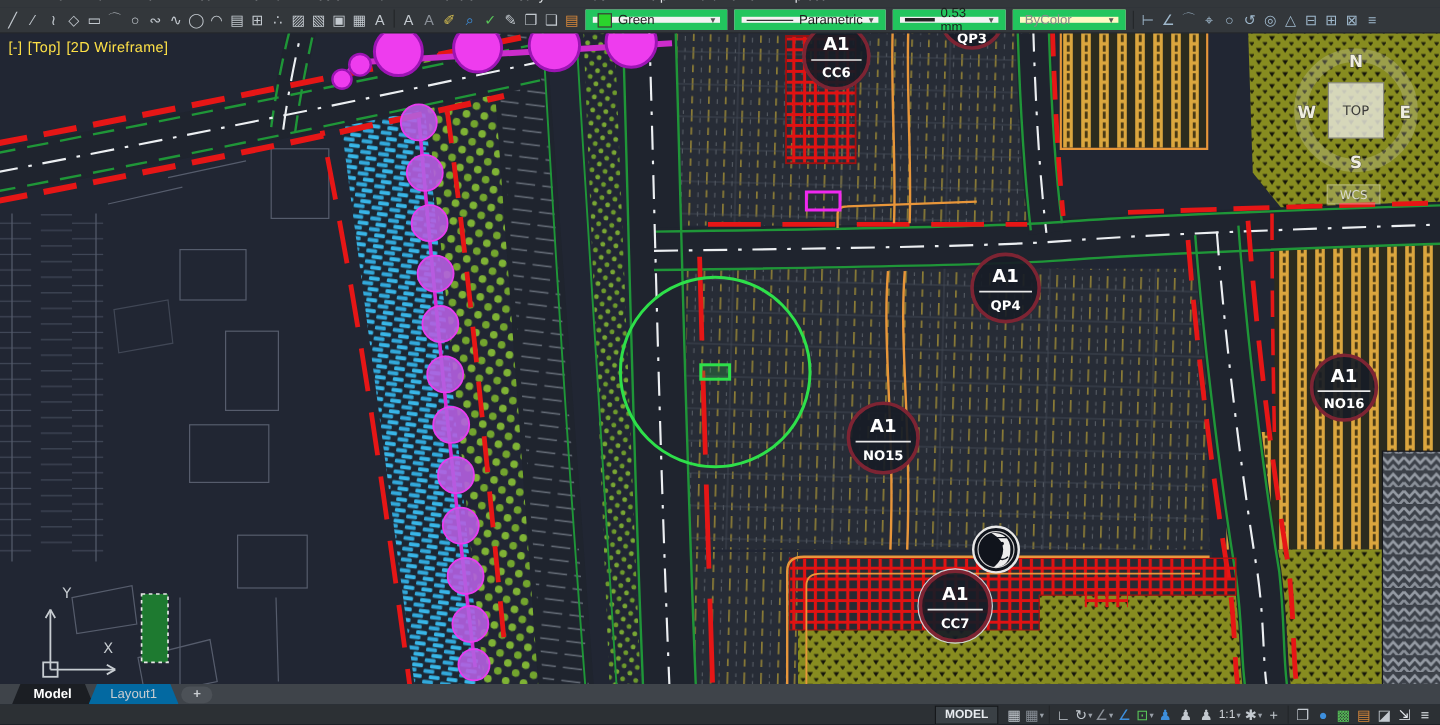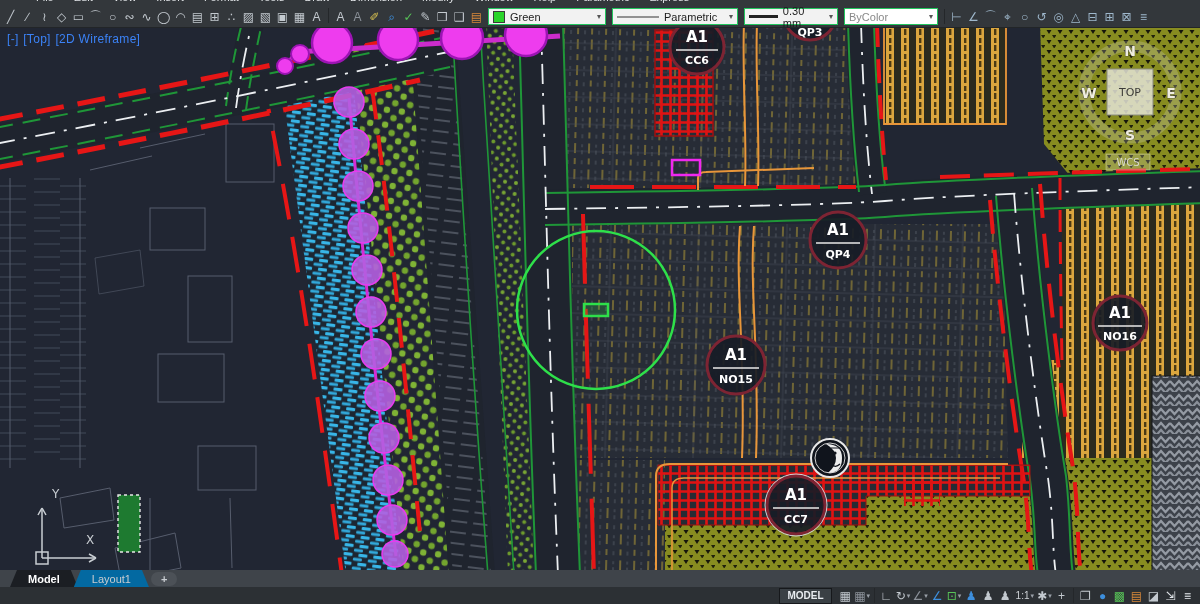--- a/index.html
+++ b/index.html
@@ -11,28 +11,28 @@
   .menu-items span{font-size:11px;color:#e2e5e8;padding:0 10px;white-space:nowrap;}
   .toolbar{position:absolute;left:0;top:6px;width:1200px;height:22px;background:#33373b;
            border-bottom:1px solid #222528;display:flex;align-items:center;padding:0 2px;box-sizing:border-box;}
   .icn{width:17px;height:18px;display:inline-flex;align-items:center;justify-content:center;
        font-size:12px;color:#c3c9cf;flex:0 0 auto;}
   .icn.dim{color:#8b9199}.icn.b{color:#3d8fdd}.icn.grn{color:#58c458}.icn.org{color:#d8883a}
   .icn.wht{color:#e6eaee}.icn.db{color:#9fb8cc}.icn.yel{color:#d8c050}
   .icn.txt{width:auto;padding:0 2px;font-size:10px;color:#cfd3d7;font-weight:normal}
   .crt{font-size:7px;color:#9aa0a8;margin-left:1px;font-style:normal}
   .vsep{width:1px;height:15px;background:#24272a;margin:0 3px;flex:0 0 auto;}
-  .dd{display:flex;align-items:center;background:#f2f2f2;border:1px solid #22c55e;height:17px;
+  .dd{display:flex;align-items:center;background:#f2f2f2;border:6px solid #22c55e;height:17px;
       font-size:11px;color:#1c1c1c;padding:0 4px;gap:5px;margin:0 3px;box-sizing:border-box;flex:0 0 auto;}
   .dd .ddcaret{margin-left:auto;font-size:8px;color:#555;}
-  .dd.disabled{background:#ffffff;color:#8a8a8a;justify-content:flex-end;}
+  .dd.disabled{background:#fef9c3;color:#8a8a8a;justify-content:flex-end;}
   .swatch{width:10px;height:10px;background:#2bd42b;border:1px solid #3a3a3a;flex:0 0 auto;}
   
   .canvas-wrap{position:absolute;left:0;top:28px;width:1200px;height:542px;background:#212633;}
-  .vpctrl{position:absolute;left:7px;top:4px;z-index:5;font-size:12px;color:#3b82f6;letter-spacing:.3px;}
+  .vpctrl{position:absolute;left:7px;top:4px;z-index:5;font-size:12px;color:#fde047;letter-spacing:.3px;}
   .vpctrl span{margin-right:1px;}
   
   .tabbar{position:absolute;left:0;top:570px;width:1200px;height:17px;background:#3f444a;display:flex;align-items:stretch;padding-left:10px;box-sizing:border-box;}
   .tab{clip-path:polygon(7px 0,calc(100% - 7px) 0,100% 100%,0 100%);padding:1px 18px 0;font-size:11px;
        display:flex;align-items:center;background:#0369a1;color:#c8ccd0;margin-right:-4px;}
   .tab.active{background:#1b1e23;color:#fff;font-weight:bold;}
   .tab.plus{padding:1px 10px 0;border-radius:8px;clip-path:none;background:#4c5157;margin-left:6px;height:13px;align-self:center;font-weight:bold;}
   
   .statusbar{position:absolute;left:0;top:587px;width:1200px;height:17px;background:#2c3034;
              display:flex;align-items:center;justify-content:flex-end;padding-right:4px;box-sizing:border-box;gap:1px;}
@@ -103,21 +103,21 @@
       <svg width="42" height="4">
           <line x1="0" y1="2" x2="42" y2="2" stroke="#333" stroke-width="1.2"></line>
         </svg>
       <span>Parametric</span>
       <span class="ddcaret">▾</span>
     </span>
     <span class="dd" style="width:94px">
       <svg width="30" height="5">
           <line x1="0" y1="2.5" x2="30" y2="2.5" stroke="#222" stroke-width="3"></line>
         </svg>
-      <span>0.30 mm</span>
+      <span>0.53 mm</span>
       <span class="ddcaret">▾</span>
     </span>
     <span class="dd disabled" style="width:94px">
       <span>ByColor</span>
       <span class="ddcaret">▾</span>
     </span>
     <span class="vsep"></span>
     <span style="display:flex">
         <span class="icn db">⊢</span>
         <span class="icn db">∠</span>

